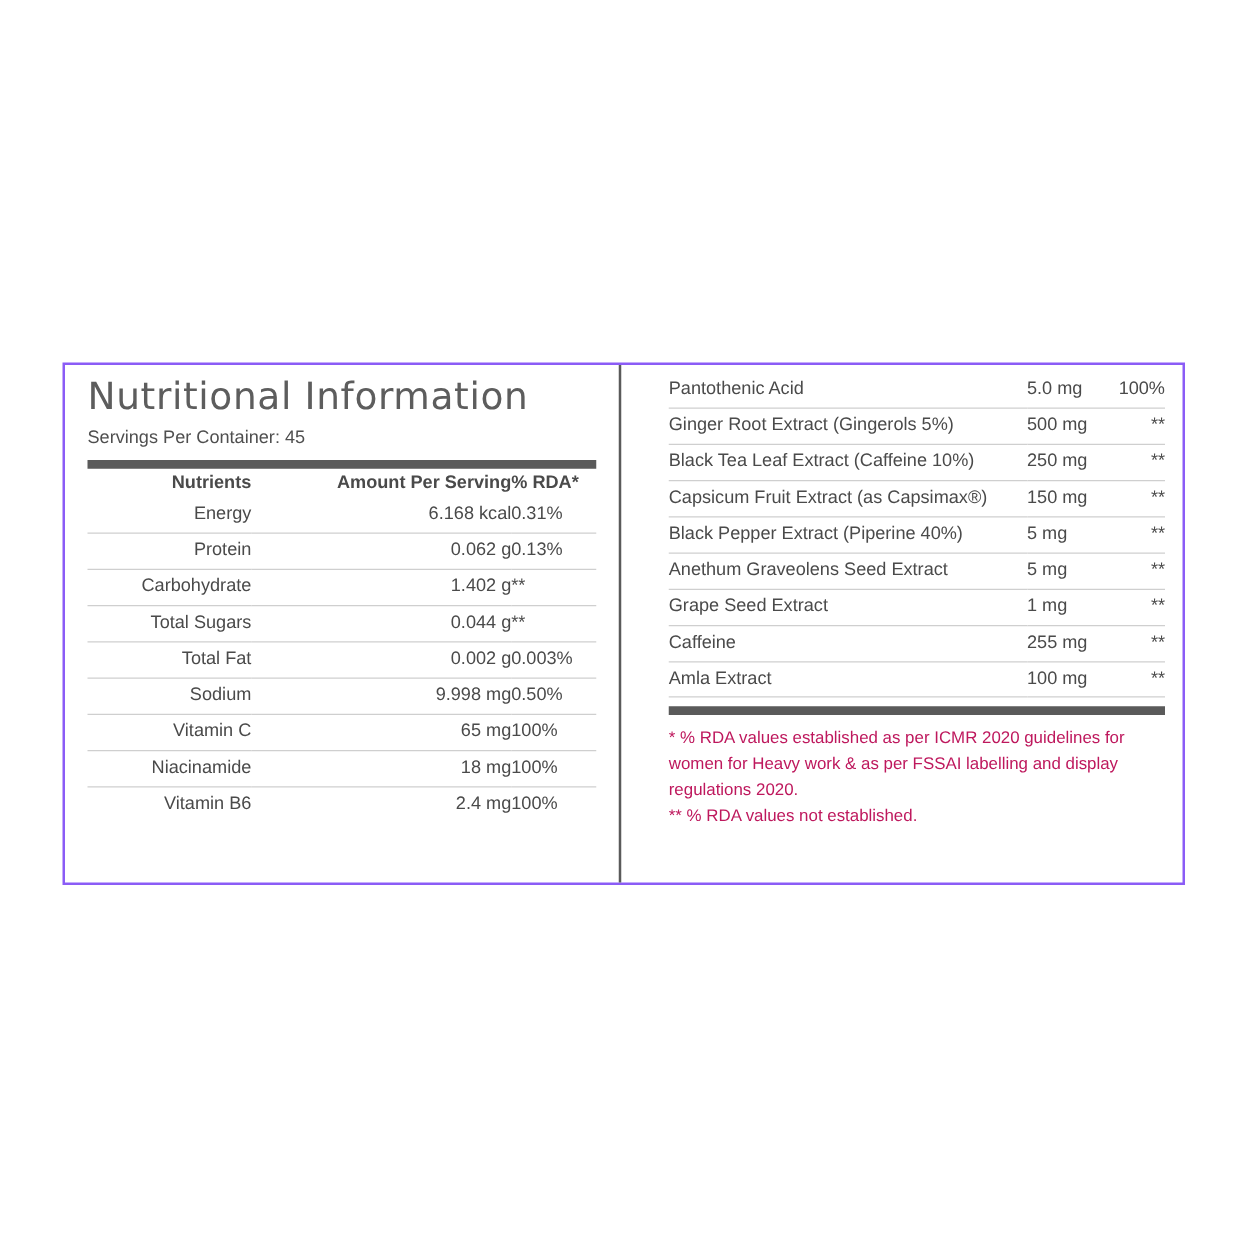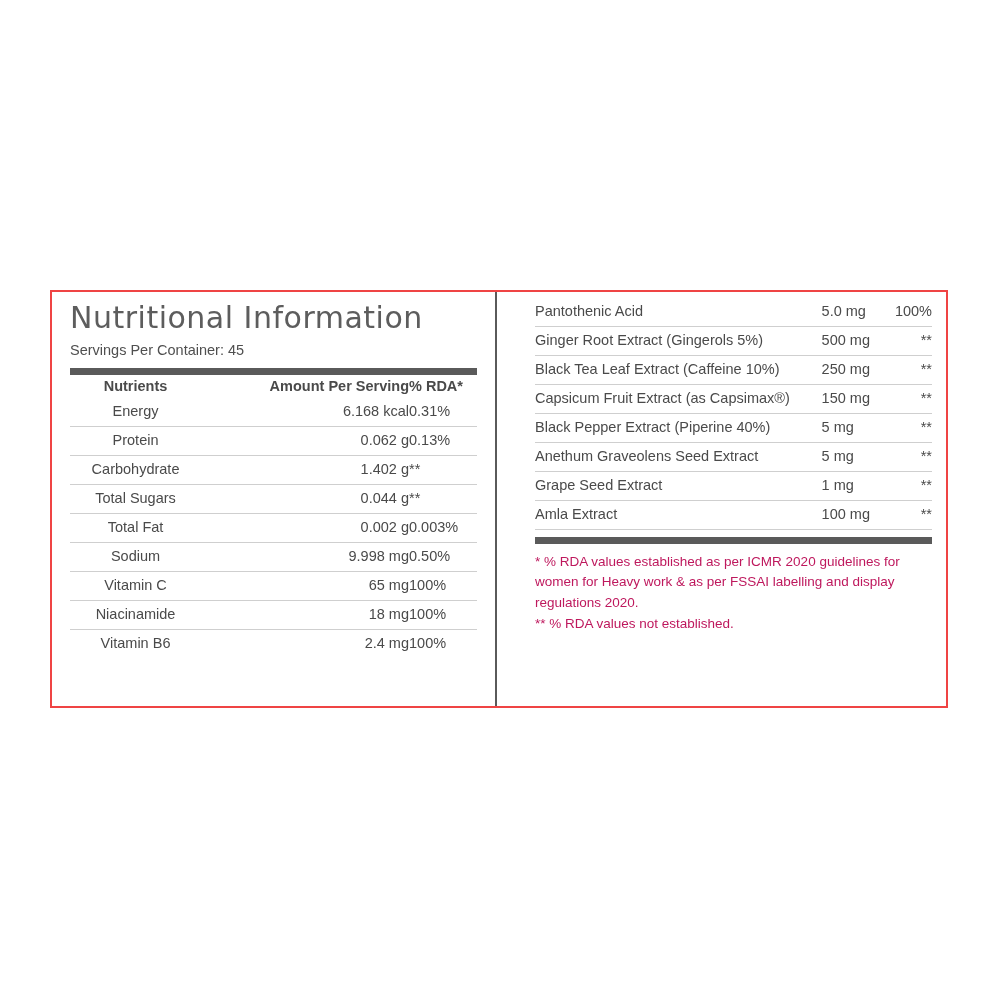--- a/index.html
+++ b/index.html
@@ -10,21 +10,21 @@
     height: 1000px;
     font-family: "Liberation Sans", sans-serif;
     color: #4a4a4a;
   }
   #panel {
     position: absolute;
     left: 50px;
     top: 290px;
     width: 898px;
     height: 418px;
-    border: 2px solid #ef4444;
+    border: 2px solid #8b5cf6;
     box-sizing: border-box;
     display: flex;
     background: #fff;
   }
   .col {
     box-sizing: border-box;
     position: relative;
   }
   .col-left {
     width: 443px;
@@ -74,21 +74,21 @@
   table.nut tr.head td {
     font-weight: bold;
     border-bottom: none;
     padding-bottom: 4px;
     padding-top: 4px;
     color: #4a4a4a;
   }
   table.nut tr:last-child td {
     border-bottom: none;
   }
-  td.name { text-align: center; white-space: nowrap; margin-left: 25px; }
+  td.name { text-align: right; white-space: nowrap; margin-left: 25px; }
   td.amt  { text-align: right; white-space: nowrap; padding-right: 34px; }
   td.rda  { text-align: left; white-space: nowrap; width: 68px; }
   td.indent { padding-left: 14px; }
 
   table.ing {
     width: 100%;
     border-collapse: collapse;
     font-size: 14.5px;
   }
   table.ing td {
@@ -207,20 +207,25 @@
             <td class="iname">Anethum Graveolens Seed Extract</td>
             <td class="iamt">5 mg</td>
             <td class="irda">**</td>
           </tr>
           <tr>
             <td class="iname">Grape Seed Extract</td>
             <td class="iamt">1 mg</td>
             <td class="irda">**</td>
           </tr>
           <tr>
+            <td class="iname">Caffeine</td>
+            <td class="iamt">255 mg</td>
+            <td class="irda">**</td>
+          </tr>
+          <tr>
             <td class="iname">Amla Extract</td>
             <td class="iamt">100 mg</td>
             <td class="irda">**</td>
           </tr>
         </tbody>
     </table>
     <div class="rule-thick"></div>
     <div class="footnotes">* % RDA values established as per ICMR 2020 guidelines for women for Heavy work &amp; as per FSSAI labelling and display regulations 2020.</div>
     <div class="footnotes" style="padding-top:0">** % RDA values not established.</div>
   </div>

